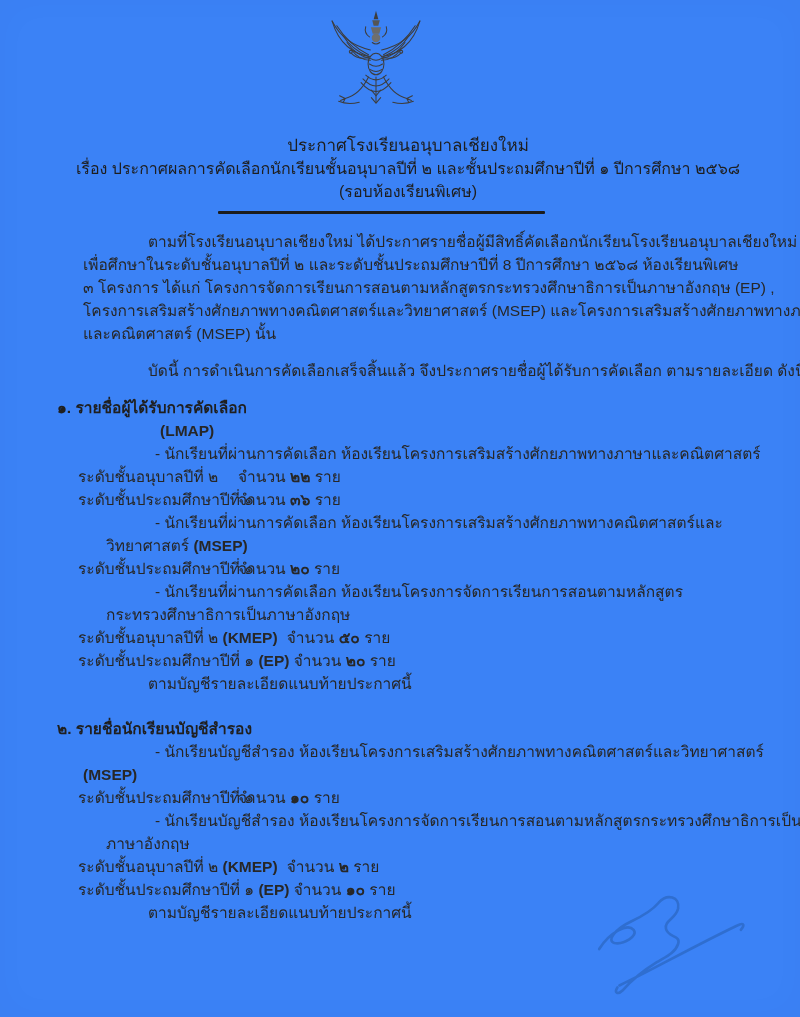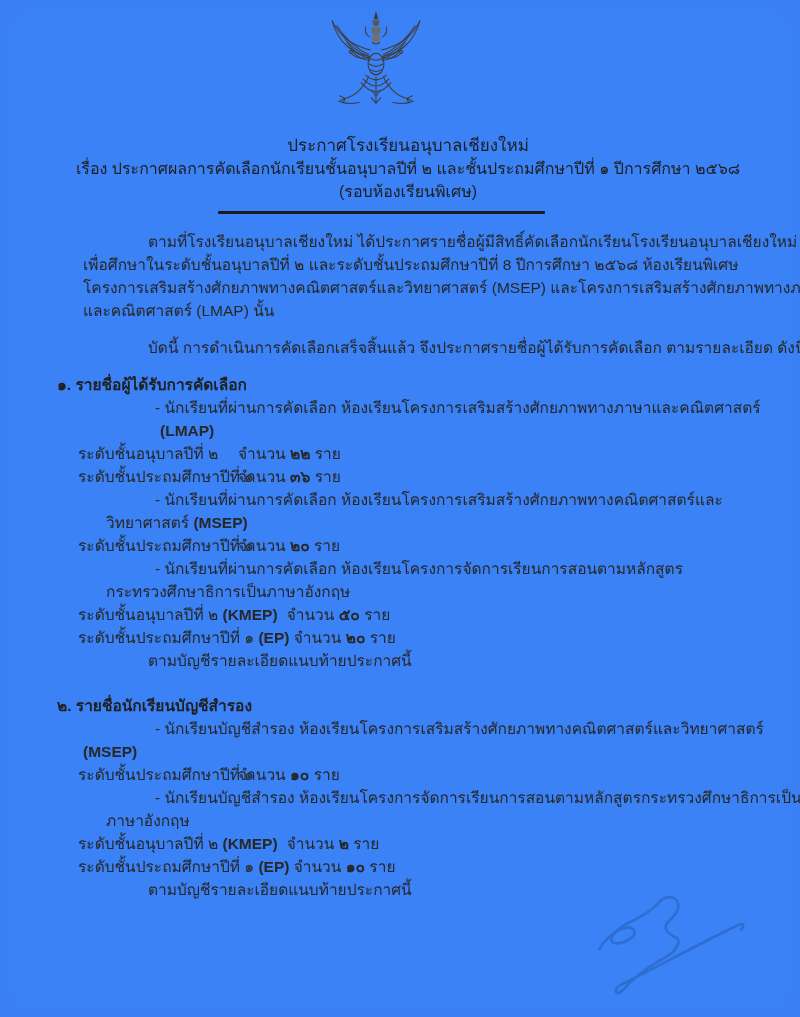--- a/index.html
+++ b/index.html
@@ -87,30 +87,31 @@
     <div class="ln">ประกาศโรงเรียนอนุบาลเชียงใหม่</div>
     <div class="ln subject">เรื่อง ประกาศผลการคัดเลือกนักเรียนชั้นอนุบาลปีที่ ๒ และชั้นประถมศึกษาปีที่ ๑ ปีการศึกษา ๒๕๖๘</div>
     <div class="ln round">(รอบห้องเรียนพิเศษ)</div>
   </div>
 
   <div class="rule"></div>
 
   <div class="mt-intro">
     <div class="ln off65">ตามที่โรงเรียนอนุบาลเชียงใหม่ ได้ประกาศรายชื่อผู้มีสิทธิ์คัดเลือกนักเรียนโรงเรียนอนุบาลเชียงใหม่</div>
     <div class="ln off0">เพื่อศึกษาในระดับชั้นอนุบาลปีที่ ๒ และระดับชั้นประถมศึกษาปีที่ 8 ปีการศึกษา ๒๕๖๘ ห้องเรียนพิเศษ</div>
+    <div class="ln off0">๓ โครงการ ได้แก่ โครงการจัดการเรียนการสอนตามหลักสูตรกระทรวงศึกษาธิการเป็นภาษาอังกฤษ (EP) ,</div>
     <div class="ln off0">โครงการเสริมสร้างศักยภาพทางคณิตศาสตร์และวิทยาศาสตร์ (MSEP) และโครงการเสริมสร้างศักยภาพทางภาษา</div>
-    <div class="ln off0">และคณิตศาสตร์ (LMAP) นั้น</div>
+    <div class="ln off0">และคณิตศาสตร์ (MSEP) นั้น</div>
   </div>
 
   <div class="ln off65 mt-para">บัดนี้ การดำเนินการคัดเลือกเสร็จสิ้นแล้ว จึงประกาศรายชื่อผู้ได้รับการคัดเลือก ตามรายละเอียด ดังนี้</div>
 
   <div class="ln off57 h mt-para">๑. รายชื่อผู้ได้รับการคัดเลือก</div>
 
+  <div class="ln off77 b">(LMAP)</div>
   <div class="ln off72">- นักเรียนที่ผ่านการคัดเลือก ห้องเรียนโครงการเสริมสร้างศักยภาพทางภาษาและคณิตศาสตร์</div>
-  <div class="ln off77 b">(LMAP)</div>
   <div class="ln off100"><span class="w160">ระดับชั้นอนุบาลปีที่ ๒</span><span>จำนวน</span> <span class="b">๒๒</span> <span>ราย</span></div>
   <div class="ln off100"><span class="w160">ระดับชั้นประถมศึกษาปีที่ ๑</span><span>จำนวน</span> <span class="b">๓๖</span> <span>ราย</span></div>
 
   <div class="ln off72">- นักเรียนที่ผ่านการคัดเลือก ห้องเรียนโครงการเสริมสร้างศักยภาพทางคณิตศาสตร์และ</div>
   <div class="ln off80"><span>วิทยาศาสตร์</span> <span class="b">(MSEP)</span></div>
   <div class="ln off100"><span class="w160">ระดับชั้นประถมศึกษาปีที่ ๑</span><span>จำนวน</span> <span class="b">๒๐</span> <span>ราย</span></div>
 
   <div class="ln off72">- นักเรียนที่ผ่านการคัดเลือก ห้องเรียนโครงการจัดการเรียนการสอนตามหลักสูตร</div>
   <div class="ln off80">กระทรวงศึกษาธิการเป็นภาษาอังกฤษ</div>
   <div class="ln off100"><span>ระดับชั้นอนุบาลปีที่ ๒</span> <span class="b g8">(KMEP)</span><span>จำนวน</span> <span class="b">๕๐</span> <span>ราย</span></div>

